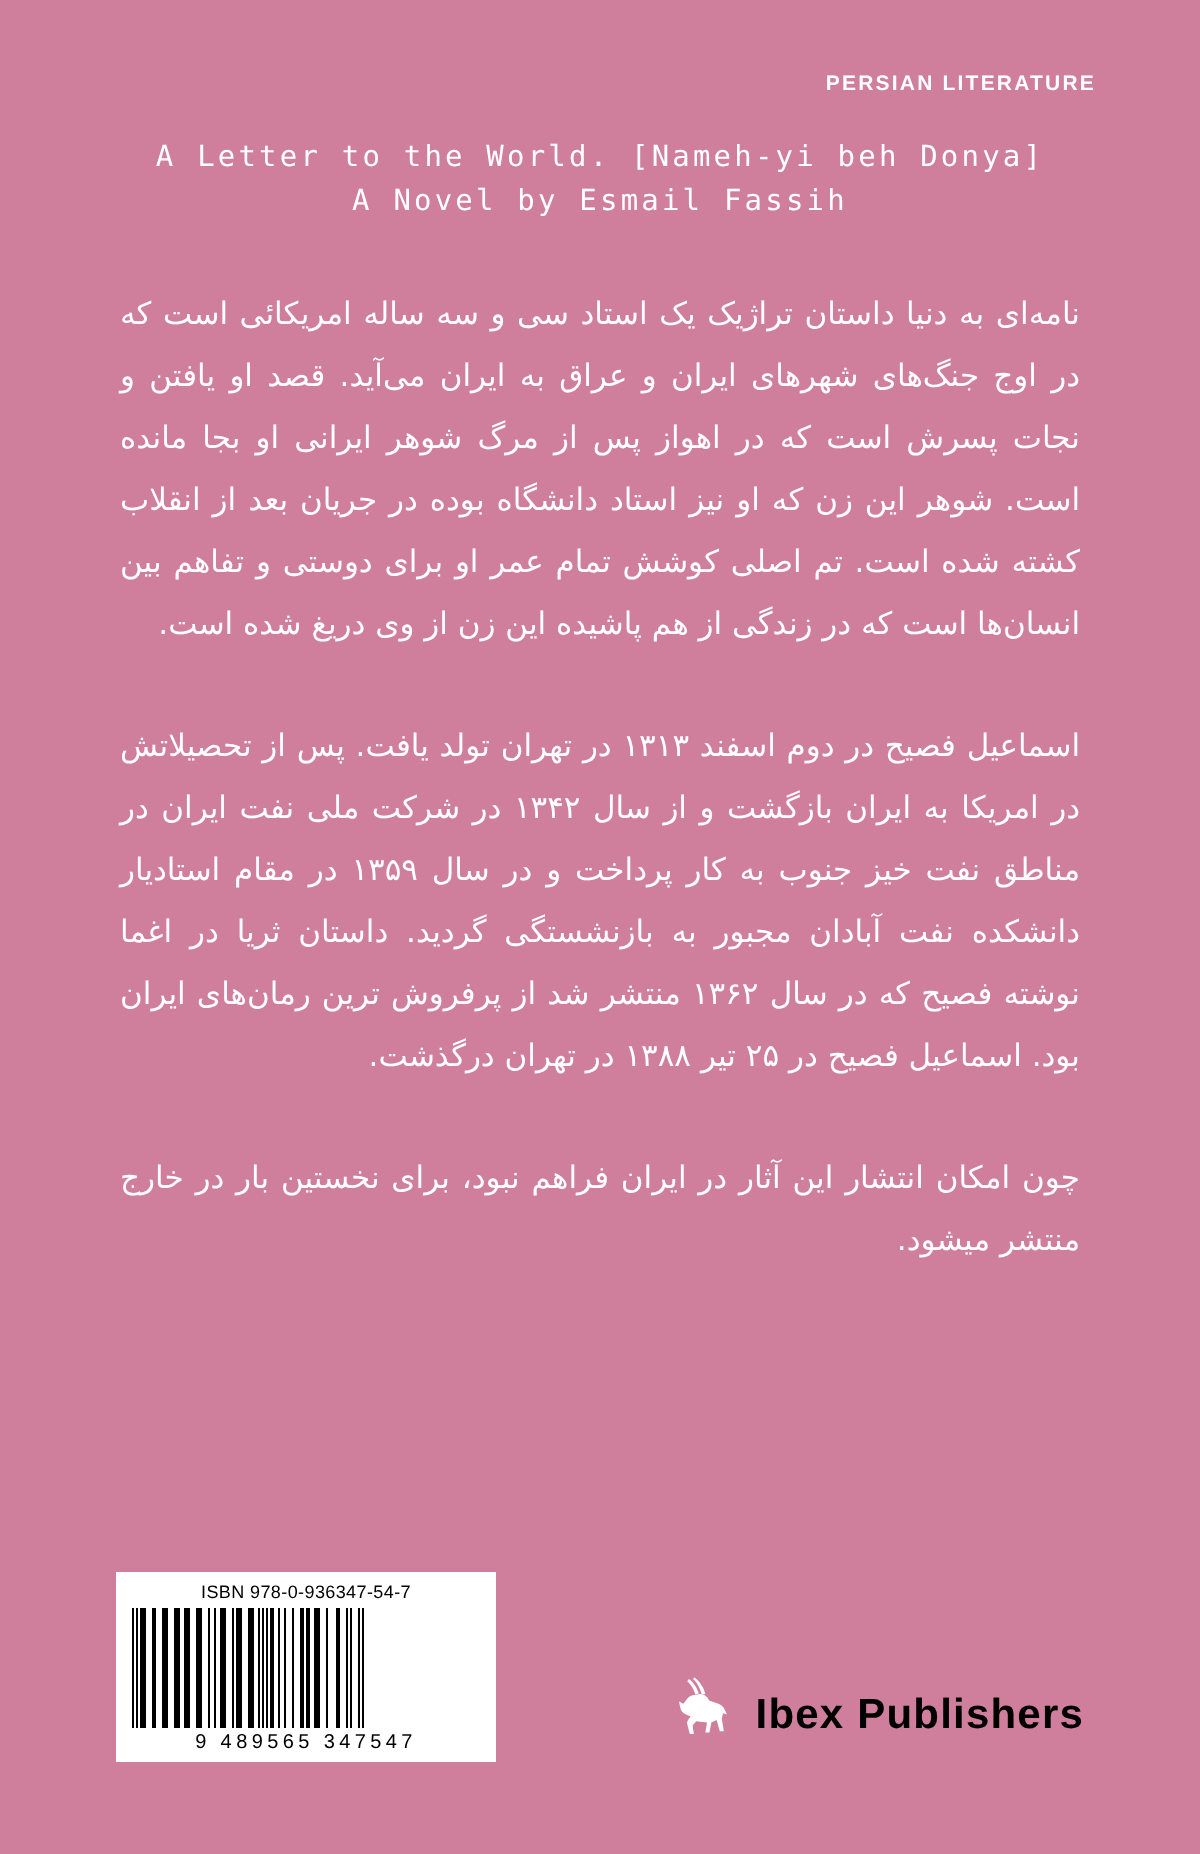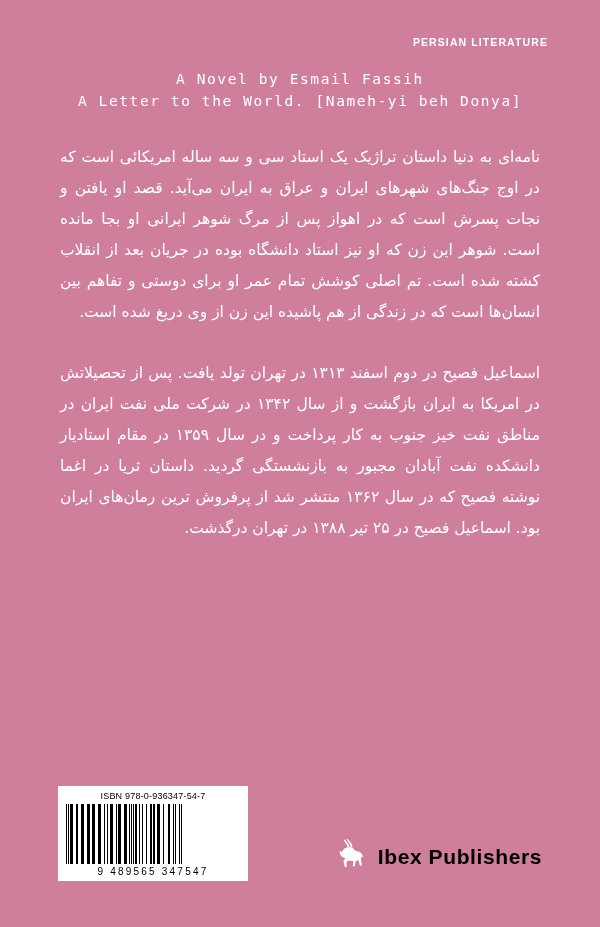--- a/index.html
+++ b/index.html
@@ -141,27 +141,28 @@
   .ibex-mark { display: block; }
 </style>
 </head>
 <body>
 
 <div class="page">
 
   <div class="category">PERSIAN LITERATURE</div>
 
   <div class="title-block">
+    <div class="title-line">A Letter to the World.  [Nameh-yi beh Donya]</div>
     <div class="title-line">A Novel by Esmail Fassih</div>
-    <div class="title-line">A Letter to the World.  [Nameh-yi beh Donya]</div>
   </div>
 
   <div class="body-wrap">
     <p class="para">نامه‌ای به دنیا داستان تراژیک یک استاد سی و سه ساله امریکائی است که در اوج جنگ‌های شهرهای ایران و عراق به ایران می‌آید. قصد او یافتن و نجات پسرش است که در اهواز پس از مرگ شوهر ایرانی او بجا مانده است. شوهر این زن که او نیز استاد دانشگاه بوده در جریان بعد از انقلاب کشته شده است. تم اصلی کوشش تمام عمر او برای دوستی و تفاهم بین انسان‌ها است که در زندگی از هم پاشیده این زن از وی دریغ شده است.</p>
     <p class="para">اسماعیل فصیح در دوم اسفند ۱۳۱۳ در تهران تولد یافت. پس از تحصیلاتش در امریکا به ایران بازگشت و از سال ۱۳۴۲ در شرکت ملی نفت ایران در مناطق نفت خیز جنوب به کار پرداخت و در سال ۱۳۵۹ در مقام استادیار دانشکده نفت آبادان مجبور به بازنشستگی گردید. داستان ثریا در اغما نوشته فصیح که در سال ۱۳۶۲ منتشر شد از پرفروش ترین رمان‌های ایران بود. اسماعیل فصیح در ۲۵ تیر ۱۳۸۸ در تهران درگذشت.</p>
+    <p class="para">چون امکان انتشار این آثار در ایران فراهم نبود، برای نخستین بار در خارج منتشر میشود.</p>
   </div>
 
   <div class="barcode-block">
     <div class="isbn-text">ISBN 978-0-936347-54-7</div>
     <div class="bars" id="bars">
         <i style="width: 1.05px; flex: 0 0 auto;"></i>
         <i style="width: 1.05px; flex: 0 0 auto; background: transparent;"></i>
         <i style="width: 1.05px; flex: 0 0 auto;"></i>
         <i style="width: 1.05px; flex: 0 0 auto; background: transparent;"></i>
         <i style="width: 3.15px; flex: 0 0 auto;"></i>

